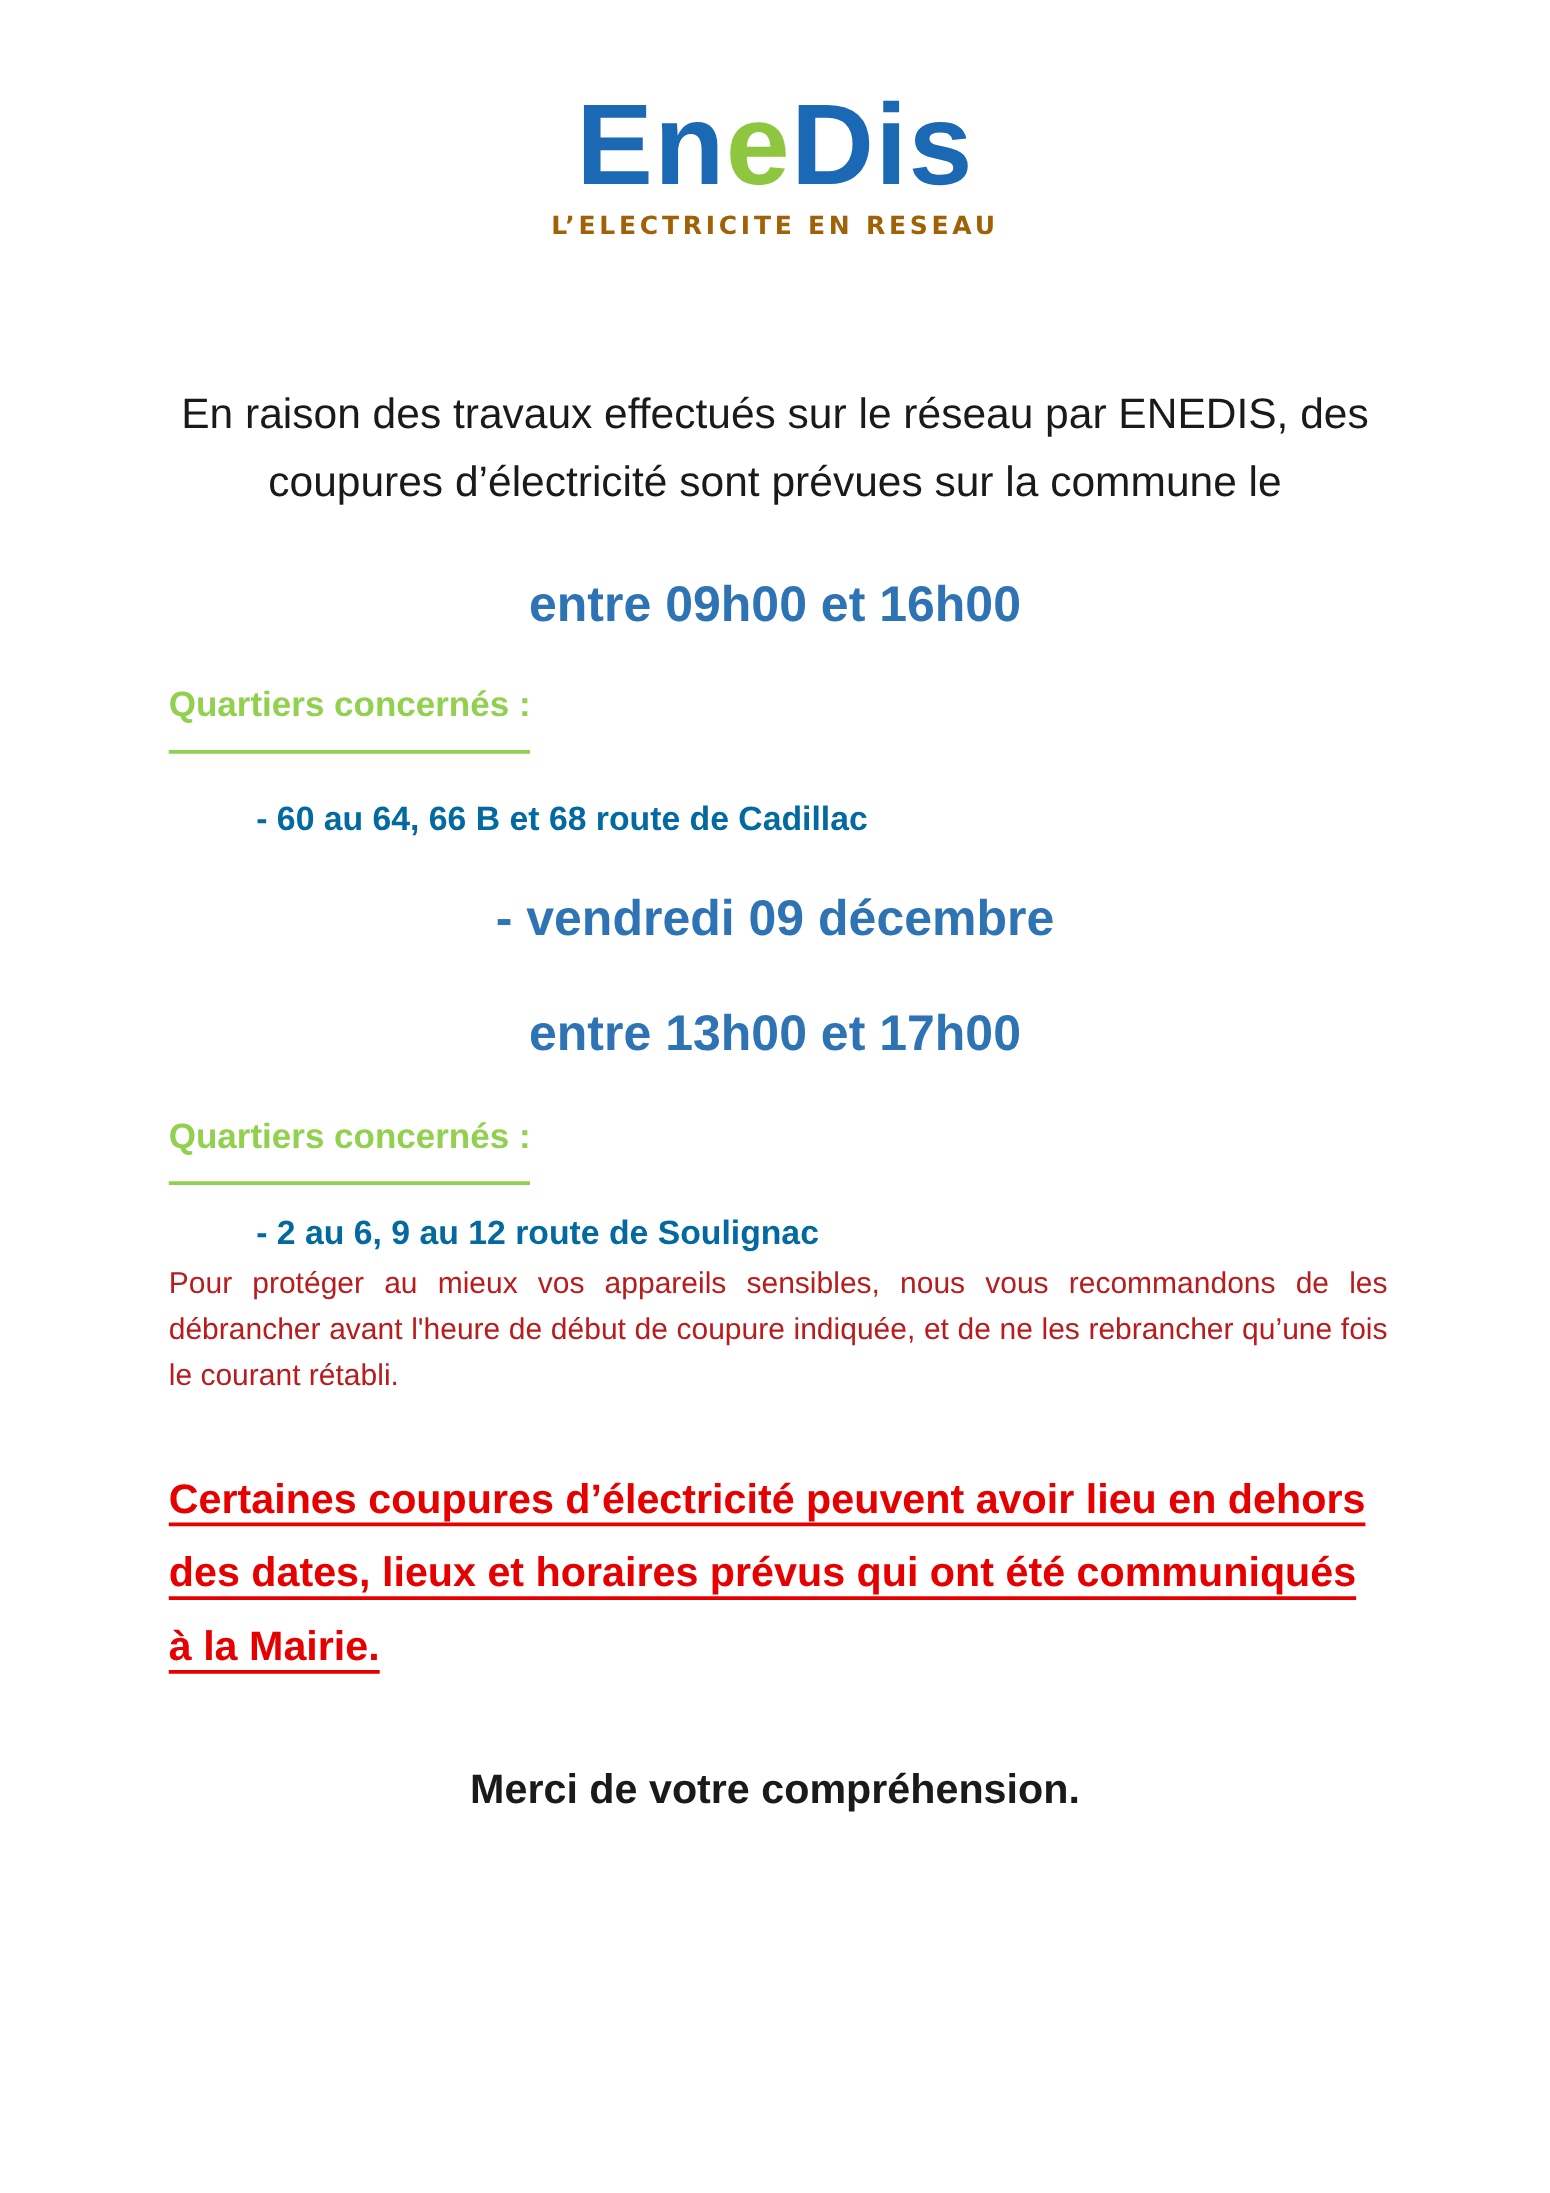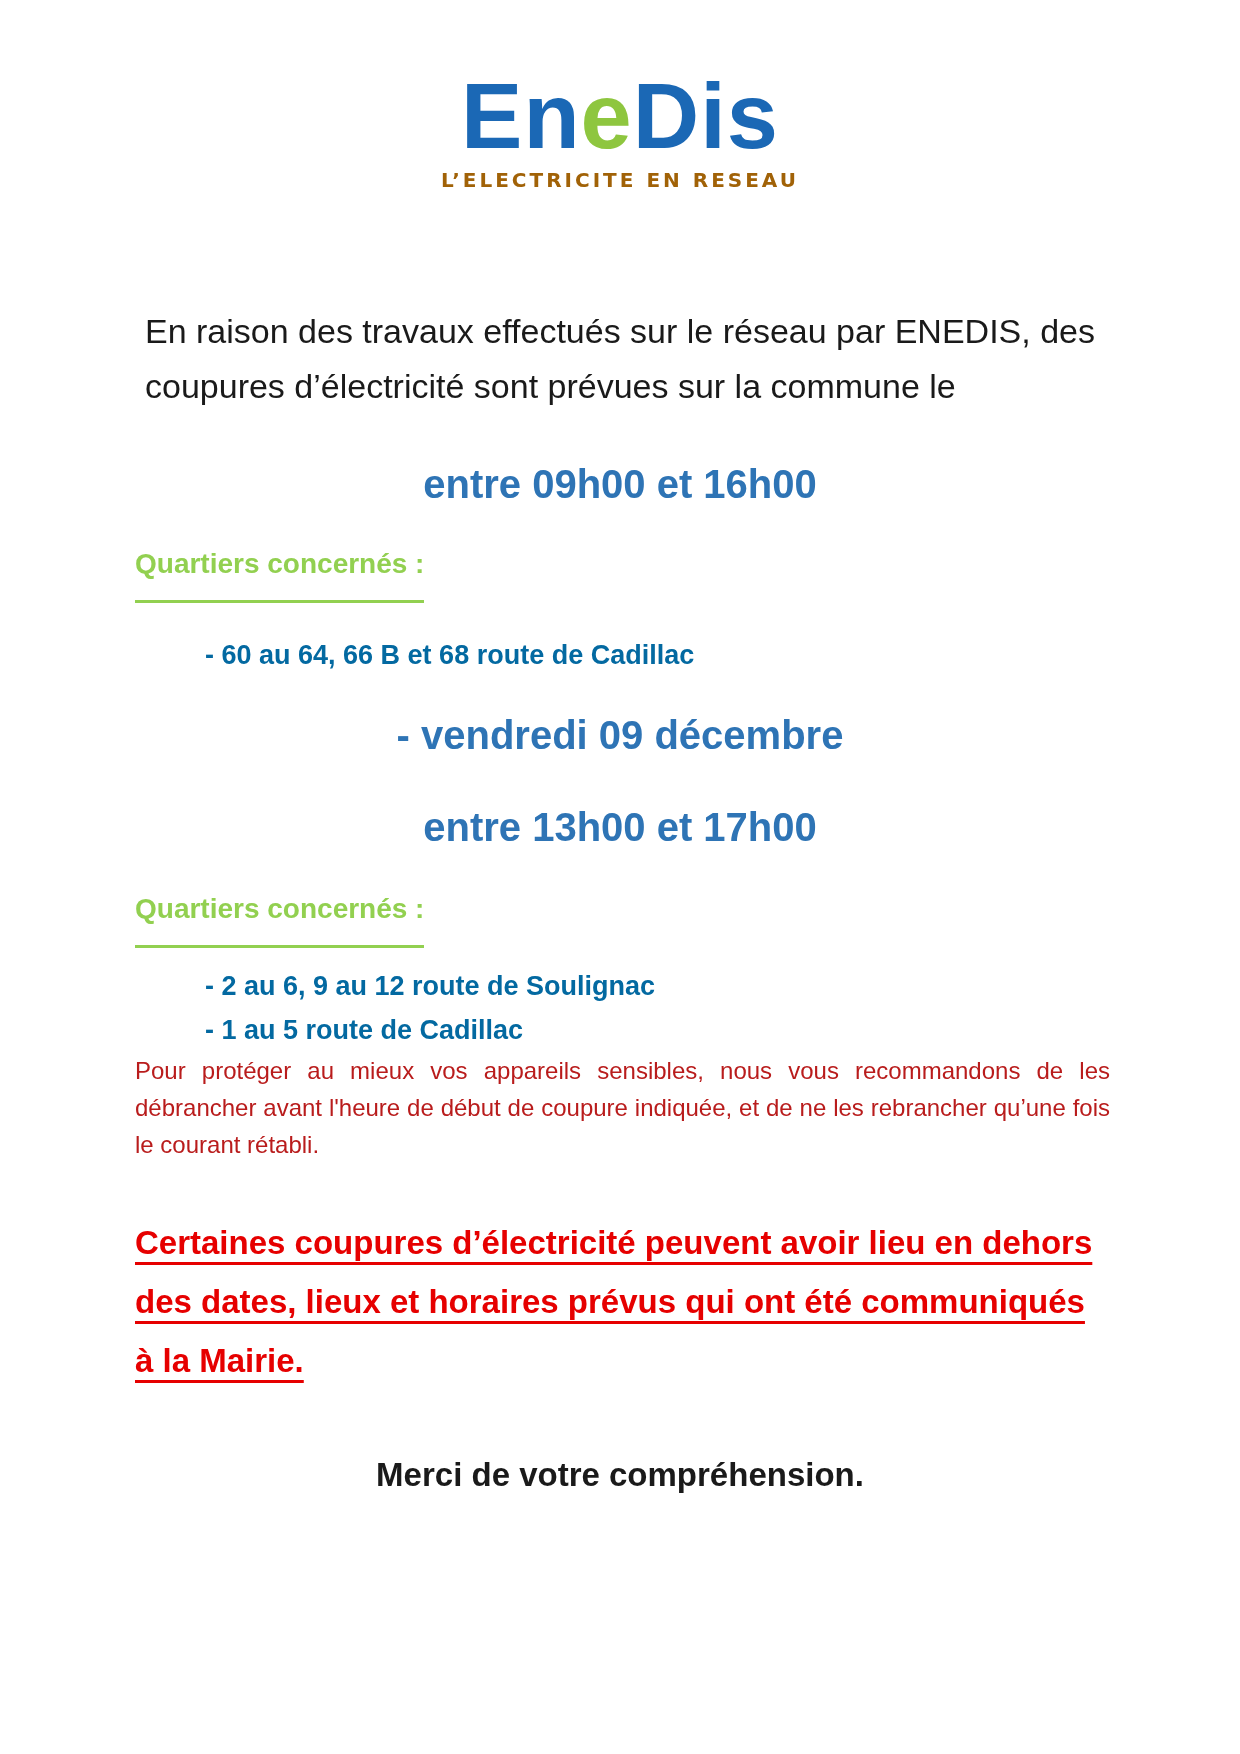--- a/index.html
+++ b/index.html
@@ -47,20 +47,21 @@
     letter-spacing: 3px;
     color: #a16207;
   }
 
   
   .intro {
     width: 950px;
     margin: 112px auto 0 auto;
     font-size: 34px;
     line-height: 55px;
+    text-align: center;
     color: #1a1a1a;
   }
 
   
   .blue-heading {
     font-size: 40px;
     line-height: 52px;
     font-weight: bold;
     text-align: center;
     color: #2e74b5;
@@ -145,21 +146,20 @@
     <p class="street-item">- 60 au 64, 66 B et 68 route de Cadillac</p>
   </div>
 
   <h1 class="blue-heading h-date-2">- vendredi 09 décembre</h1>
   <h1 class="blue-heading h-time-2">entre 13h00 et 17h00</h1>
 
   <h2 class="quartiers-label quartiers-2"><span class="q-underline">Quartiers concernés :</span></h2>
 
   <div class="street-list-2">
     <p class="street-item">- 2 au 6, 9 au 12 route de Soulignac</p>
-    <p class="street-item">- 1 au 5 route de Cadillac</p>
   </div>
 
   <p class="advice">Pour protéger au mieux vos appareils sensibles, nous vous recommandons de les débrancher avant l'heure de début de coupure indiquée, et de ne les rebrancher qu’une fois le courant rétabli.</p>
 
   <p class="warning">Certaines coupures d’électricité peuvent avoir lieu en dehors des dates, lieux et horaires prévus qui ont été communiqués à la Mairie.</p>
 
   <p class="closing">Merci de votre compréhension.</p>
 
 </div>
 

